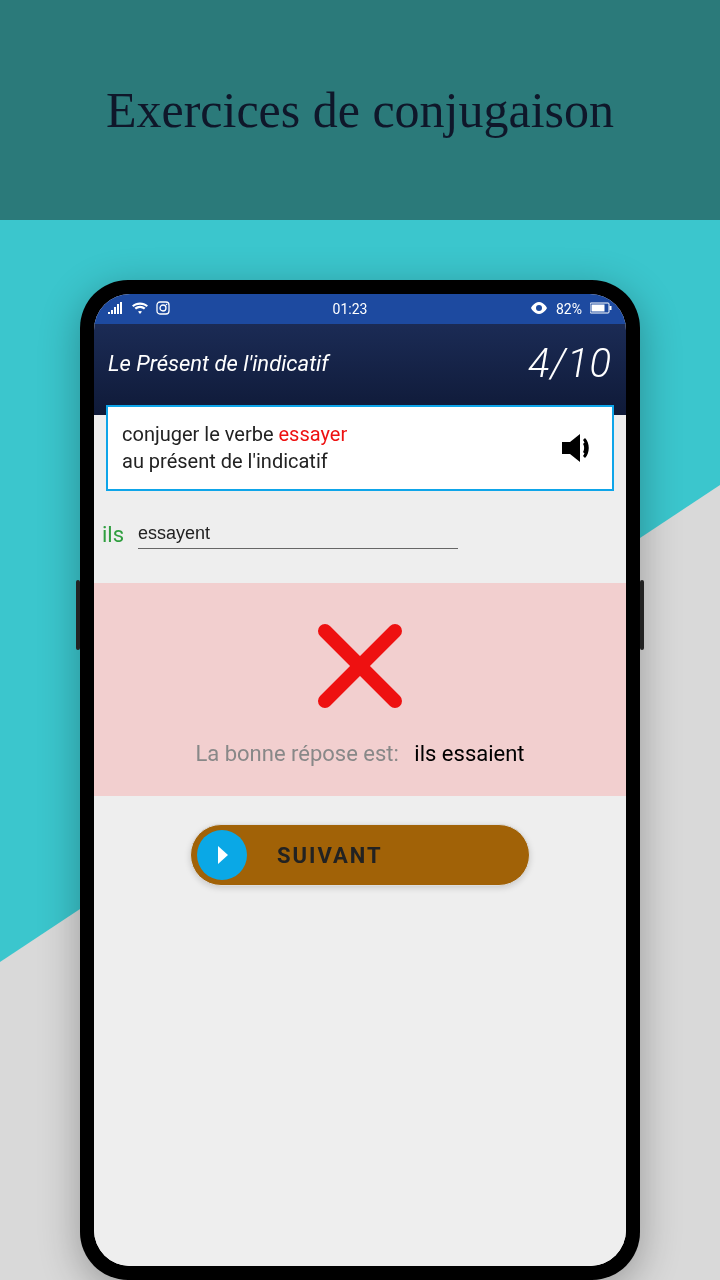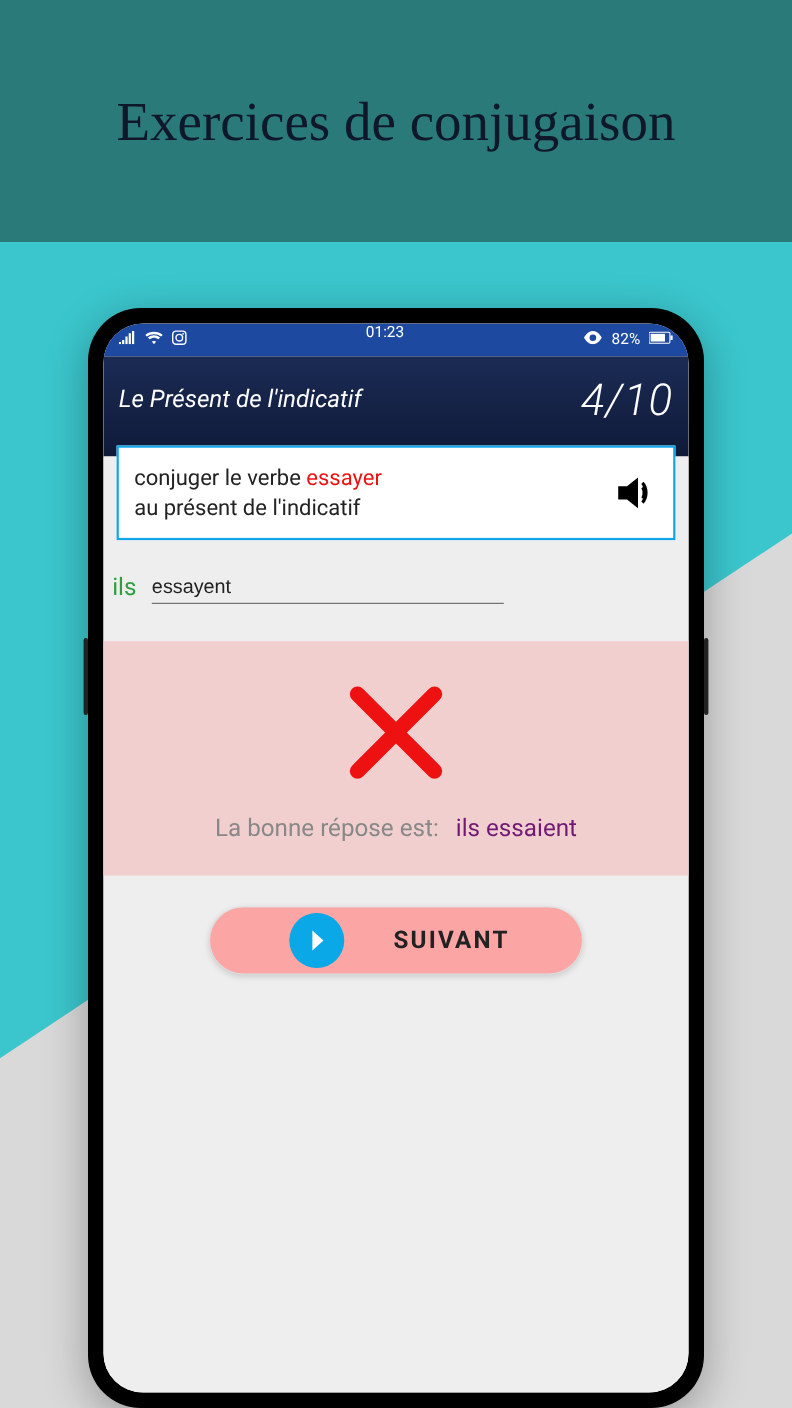--- a/index.html
+++ b/index.html
@@ -68,20 +68,21 @@
     overflow: hidden;
     height: 972px;
     display: flex;
     flex-direction: column;
   }
   .statusbar {
     background: #1d4aa0;
     color: #fff;
     height: 30px;
     display: flex;
+    align-items: center;
     padding: 0 14px;
     font-size: 14px;
     justify-content: space-between;
   }
   .statusbar .grp { display: flex; align-items: center; gap: 8px; }
   .appheader {
     background: linear-gradient(180deg, #1b2b55 0%, #0f1a38 100%);
     color: #fff;
     padding: 16px 14px 28px;
     display: flex;
@@ -124,35 +125,34 @@
     background: transparent;
   }
   .feedback {
     background: #f2cfcf;
     margin-top: 26px;
     padding: 28px 20px 30px;
     text-align: center;
   }
   .xmark { width: 110px; height: 110px; margin: 0 auto 20px; }
   .correct-line { font-size: 22px; color: #888; }
-  .correct-ans { color: #701a75; margin-left: 10px; }
+  .correct-ans { color: #000000; margin-left: 10px; }
   .next-btn {
     margin: 28px auto 0;
     width: 340px;
     height: 62px;
-    background: #fca5a5;
+    background: #a16207;
     border: 1px solid #ddd;
     border-radius: 40px;
     display: flex;
     align-items: center;
-    gap: 45px;
+    gap: 30px;
     padding-left: 6px;
     cursor: pointer;
     box-shadow: 0 2px 6px rgba(0,0,0,.15);
-    justify-content: center;
   }
   .next-btn .circ {
     width: 50px; height: 50px; border-radius: 50%;
     background: #0aa8e6; display:flex; align-items:center; justify-content:center;
   }
   .next-btn .lbl { font-size: 22px; font-weight: 700; letter-spacing: 2px; color:#222; }
   .content { background: #eee; flex: 1; }
 </style>
 </head>
 <body>

